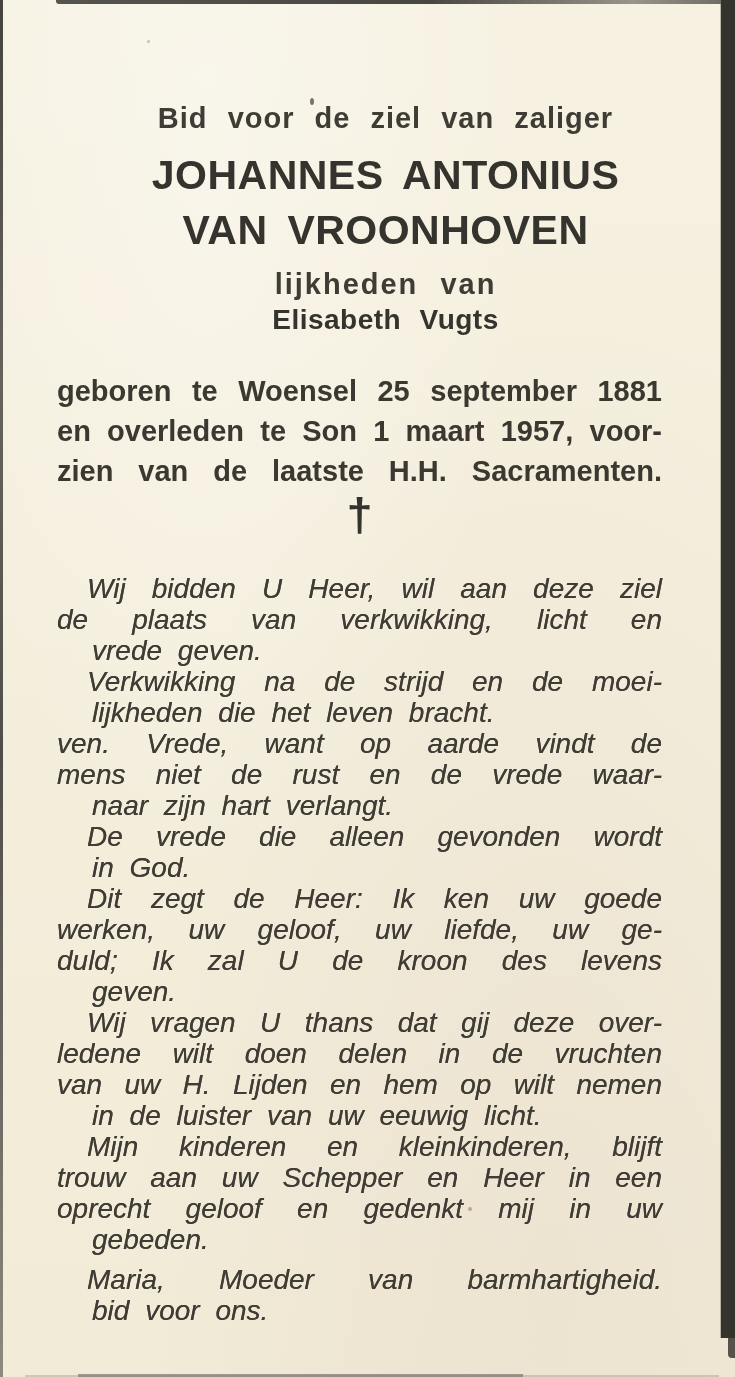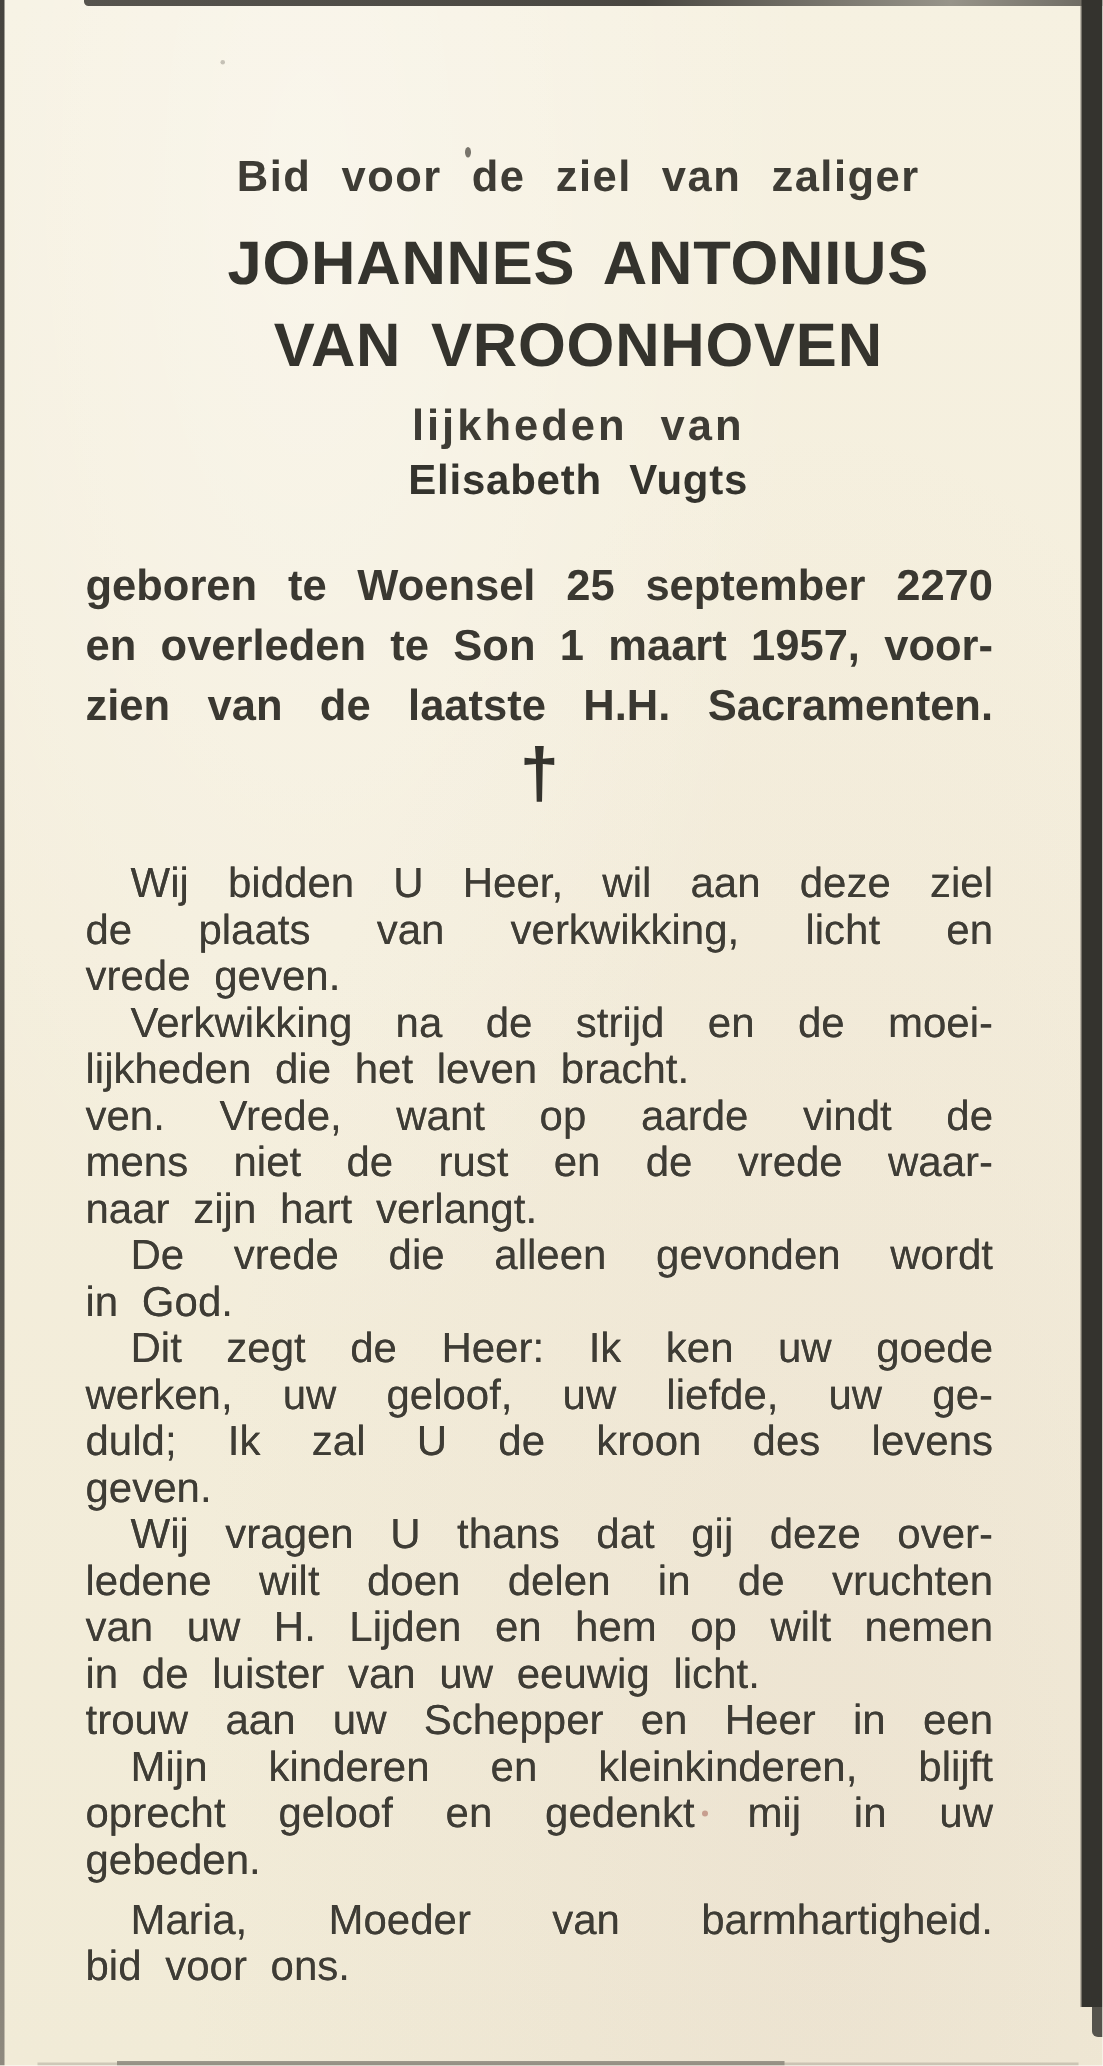--- a/index.html
+++ b/index.html
@@ -42,43 +42,43 @@
   .hline{position:absolute;left:0;right:0;text-align:center;color:var(--ink-strong);font-weight:bold;white-space:nowrap;padding-left:36px;}
   .intro{top:102px;font-size:29px;letter-spacing:1px;word-spacing:11px;color:var(--ink);}
   .name1{top:152px;font-size:41px;letter-spacing:0.5px;word-spacing:8px;}
   .name2{top:207px;font-size:41px;letter-spacing:0.5px;word-spacing:8px;}
   .relation{top:268px;font-size:29px;letter-spacing:2px;word-spacing:12px;color:var(--ink);}
   .spouse{top:304px;font-size:28px;letter-spacing:0.5px;word-spacing:10px;}
   
   .content{position:absolute;left:57px;right:73px;top:0;color:var(--ink);}
   .vitals{position:absolute;top:371px;left:0;right:0;font-size:29px;line-height:40px;font-weight:bold;color:#3a3831;}
   .jline{text-align:justify;text-align-last:justify;word-spacing:2px;}
-  .lline{text-align:left;word-spacing:8px;}
+  .lline{text-align:left;word-spacing:8px;margin-left:35px;}
   .first{text-indent:30px;}
   .cross{position:absolute;top:490px;left:0;right:0;text-align:center;
     font-size:47px;line-height:50px;font-weight:bold;color:var(--ink-strong);}
   .prayer{position:absolute;top:573px;left:0;right:0;font-size:28px;line-height:31px;
     color:var(--ink);text-shadow:0 0 0.4px rgba(62,60,53,0.85);}
-  .para{margin:0;}
+  .para{margin:0;font-style:italic;}
 </style>
 </head>
 <body>
 
 <div class="scan">
 
   <div class="hline intro">Bid voor de ziel van zaliger</div>
   <div class="hline name1">JOHANNES ANTONIUS</div>
   <div class="hline name2">VAN VROONHOVEN</div>
   <div class="hline relation">lijkheden van</div>
   <div class="hline spouse">Elisabeth Vugts</div>
 
   <div class="content">
 
     <div class="vitals">
-      <div class="jline">geboren te Woensel 25 september 2270</div>
+      <div class="jline">geboren te Woensel 25 september 1881</div>
       <div class="jline">en overleden te Son 1 maart 1957, voor-</div>
       <div class="jline">zien van de laatste H.H. Sacramenten.</div>
     </div>
 
     <div class="cross">†</div>
 
     <div class="prayer">
         <div class="para">
           <div class="jline first">Wij bidden U Heer, wil aan deze ziel</div>
           <div class="jline">de plaats van verkwikking, licht en</div>
@@ -103,22 +103,22 @@
           <div class="jline">duld; Ik zal U de kroon des levens</div>
           <div class="lline">geven.</div>
         </div>
         <div class="para">
           <div class="jline first">Wij vragen U thans dat gij deze over-</div>
           <div class="jline">ledene wilt doen delen in de vruchten</div>
           <div class="jline">van uw H. Lijden en hem op wilt nemen</div>
           <div class="lline">in de luister van uw eeuwig licht.</div>
         </div>
         <div class="para">
+          <div class="jline first">Mijn kinderen en kleinkinderen, blijft</div>
           <div class="jline">trouw aan uw Schepper en Heer in een</div>
-          <div class="jline first">Mijn kinderen en kleinkinderen, blijft</div>
           <div class="jline">oprecht geloof en gedenkt mij in uw</div>
           <div class="lline">gebeden.</div>
         </div>
         <div class="para" style="margin-top: 9px;">
           <div class="jline first">Maria, Moeder van barmhartigheid.</div>
           <div class="lline">bid voor ons.</div>
         </div>
       </div>
   </div>
 

